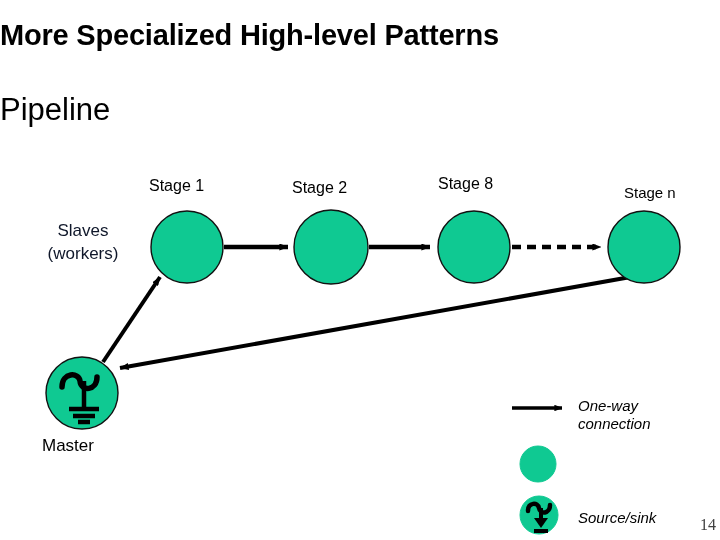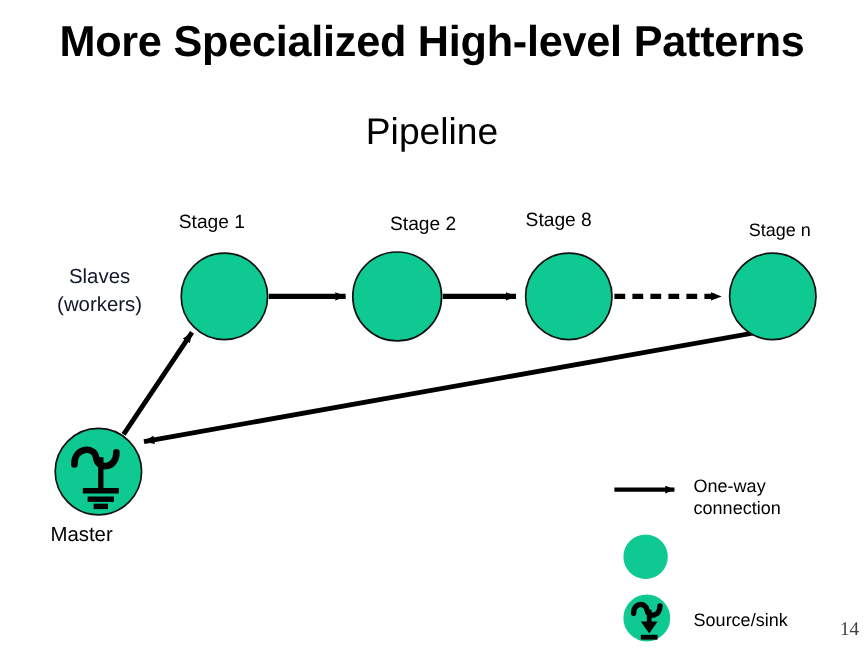--- a/index.html
+++ b/index.html
@@ -22,36 +22,35 @@
     width: 720px;
     height: 540px;
   }
 
   
   .slide-title {
     position: absolute;
     left: 0;
     top: 18px;
     width: 720px;
-    text-align: center;
     font-family: "Liberation Sans", sans-serif;
     font-weight: bold;
-    font-size: 36px;
+    font-size: 29px;
     line-height: 34px;
     letter-spacing: -0.2px;
     white-space: nowrap;
     color: #000000;
   }
 
   .slide-subtitle {
     position: absolute;
     left: 0;
     top: 92px;
     width: 720px;
-    text-align: center;
+    text-align: left;
     font-family: "Liberation Sans", sans-serif;
     font-weight: normal;
     font-size: 31px;
     line-height: 36px;
     color: #000000;
   }
 
   
   #diagram {
     position: absolute;
@@ -93,20 +92,21 @@
     white-space: nowrap;
   }
 
   .legend-text {
     position: absolute;
     font-family: "Liberation Sans", sans-serif;
     font-size: 15px;
     line-height: 17px;
     color: #000000;
     white-space: nowrap;
+    font-style: italic;
   }
 
   .slide-number {
     position: absolute;
     font-family: "Liberation Serif", serif;
     font-size: 16px;
     line-height: 13px;
     color: #404040;
   }
 </style>
@@ -162,21 +162,21 @@
     <g>
       <circle cx="539" cy="515" r="19" fill="#0fc992" stroke="#0fc992" stroke-width="1"></circle>
       <path d="M 528 511 C 528 502, 538 502, 539 508 C 540 515, 550 514, 550 505" fill="none" stroke="#000000" stroke-width="4.5" stroke-linecap="round"></path>
       <line x1="541" y1="508" x2="541" y2="522" stroke="#000000" stroke-width="4"></line>
       <polygon points="534,518 548,518 541,528" fill="#000000"></polygon>
       <line x1="534" y1="531" x2="548" y2="531" stroke="#000000" stroke-width="4"></line>
     </g>
   </svg>
 
   <div class="stage-label" style="left:149px; top:176px;">Stage 1</div>
-  <div class="stage-label" style="left:292px; top:178px;margin-left:33px;">Stage 2</div>
+  <div class="stage-label" style="left:292px; top:178px;">Stage 2</div>
   <div class="stage-label" style="left:438px; top:174px;">Stage 8</div>
   <div class="stage-label small" style="left:624px; top:183px;">Stage n</div>
 
   <div class="group-label" style="left:24px; top:220px; width:118px;">Slaves</div>
   <div class="group-label" style="left:24px; top:243px; width:118px;">(workers)</div>
 
   <div class="node-caption" style="left:42px; top:436px;">Master</div>
 
   <div class="legend-text" style="left:578px; top:397px;">One-way</div>
   <div class="legend-text" style="left:578px; top:415px;">connection</div>

